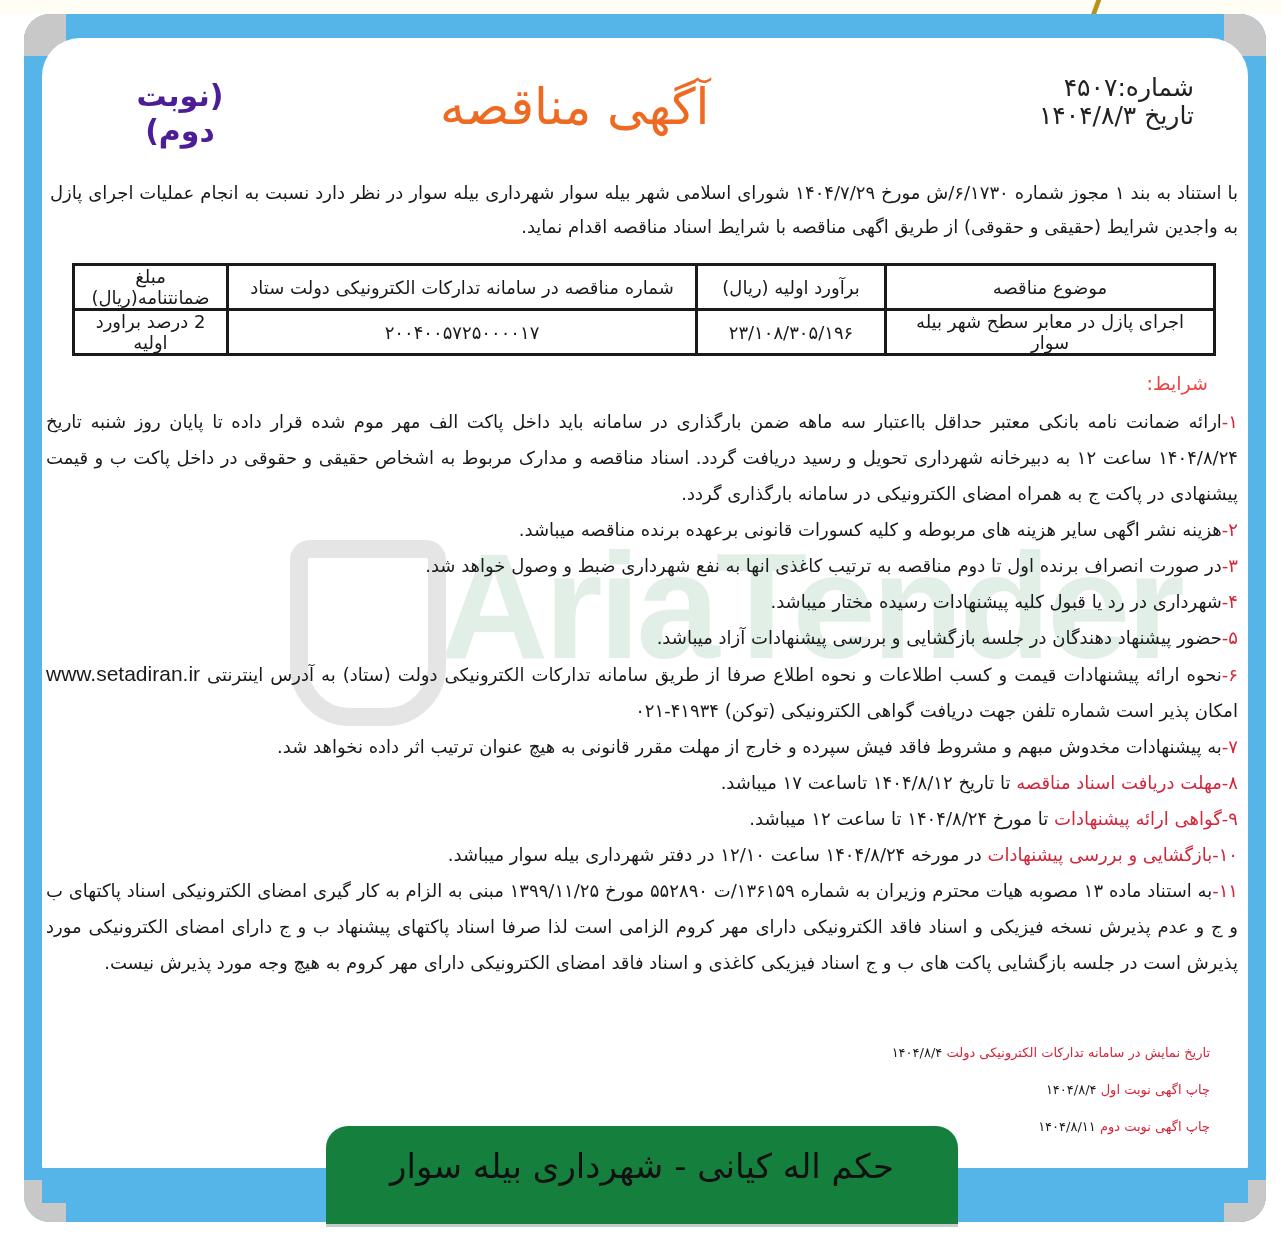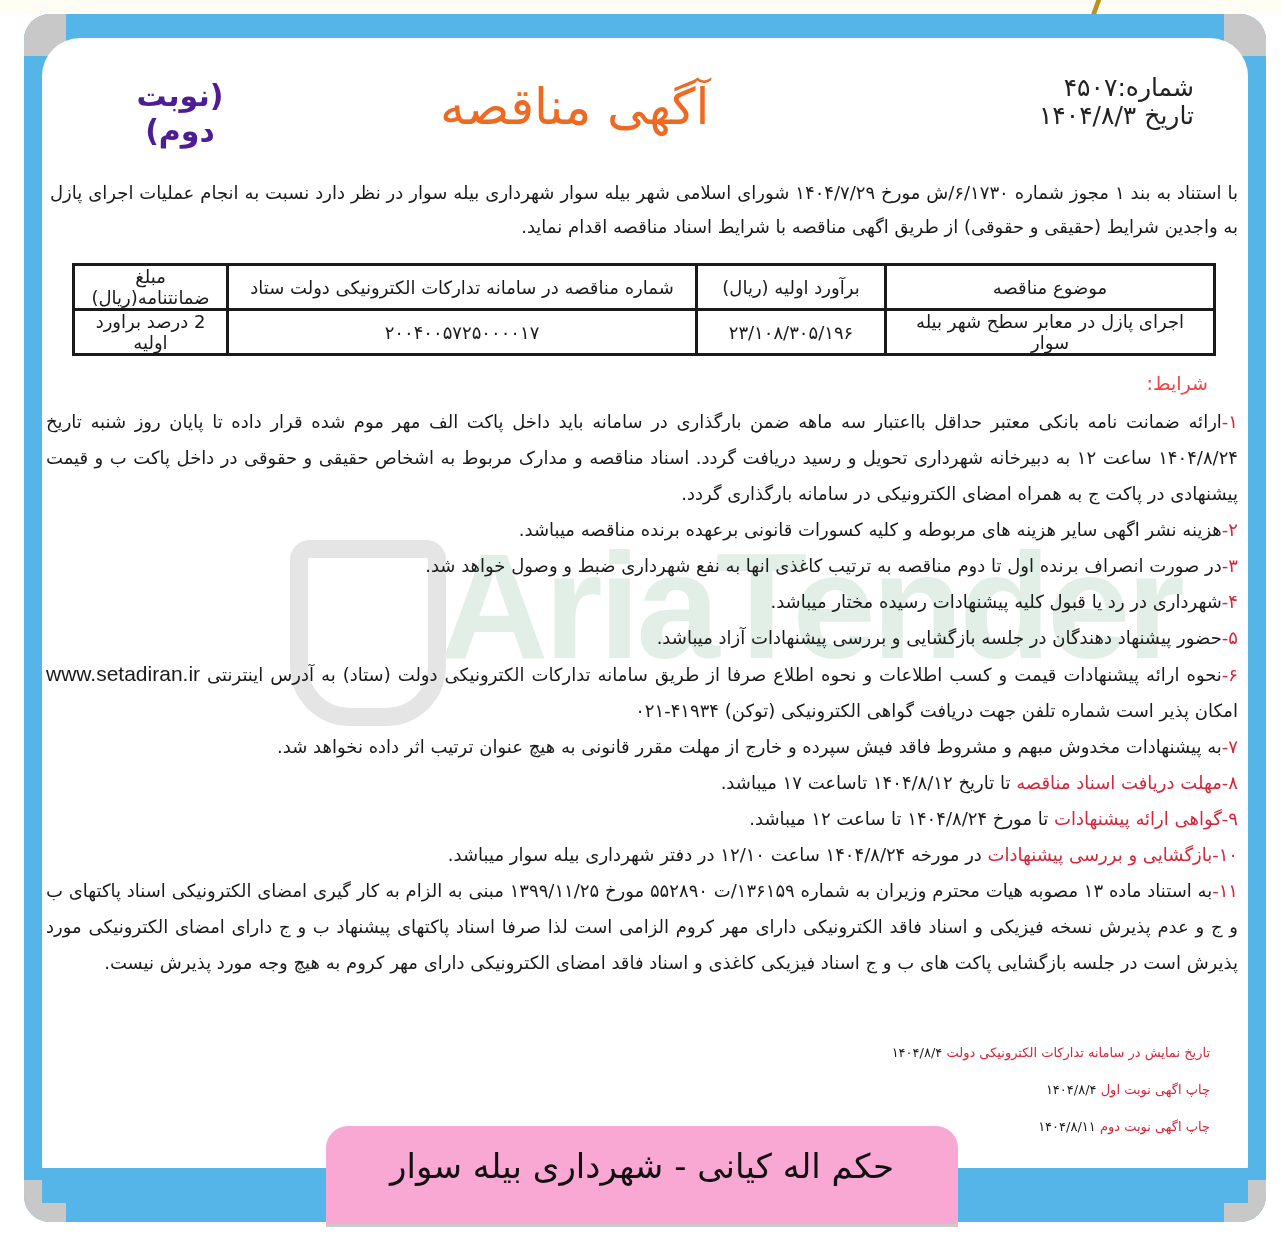--- a/index.html
+++ b/index.html
@@ -34,21 +34,21 @@
   .conds p { margin: 0; }
   .red { color: #d3263b; }
   .url { font-family: "Liberation Sans", sans-serif; font-weight: normal; font-size: 21px; direction: ltr; unicode-bidi: embed; }
   .pubs { position: absolute; right: 72px; top: 1010px; font-size: 13px; line-height: 37px; color: #1a1a1a; text-align: right; margin-top: 24px; }
   .watermark { position: absolute; left: 290px; top: 520px; width: 720px; height: 200px; opacity: 0.12; pointer-events: none; }
   .wm-text { position: absolute; left: 150px; top: 0; font-family: "Liberation Sans", sans-serif; font-weight: bold; font-size: 150px; color: #15803d; letter-spacing: -4px; }
   .wm-shield { position: absolute; left: 0; top: 20px; width: 120px; height: 150px; border: 18px solid #333; border-radius: 20px 20px 60px 60px; }
   .footer-band { position: absolute; left: 42px; top: 1168px; width: 1206px; height: 35px; background: #55b4e8; }
   .signbox {
     position: absolute; left: 326px; top: 1126px; width: 632px; height: 98px;
-    background: #f9a8d4; border-radius: 22px 22px 0 0; border-bottom: 3px solid #c9cacb;
+    background: #15803d; border-radius: 22px 22px 0 0; border-bottom: 3px solid #c9cacb;
     text-align: center;
   }
   .signbox span { display: inline-block; margin-top: 20px; font-size: 34px; color: #111; }
 </style>
 </head>
 <body>
 
 <div class="topstrip"></div>
 <div class="gold-deco"></div>
 <div class="frame"></div>

